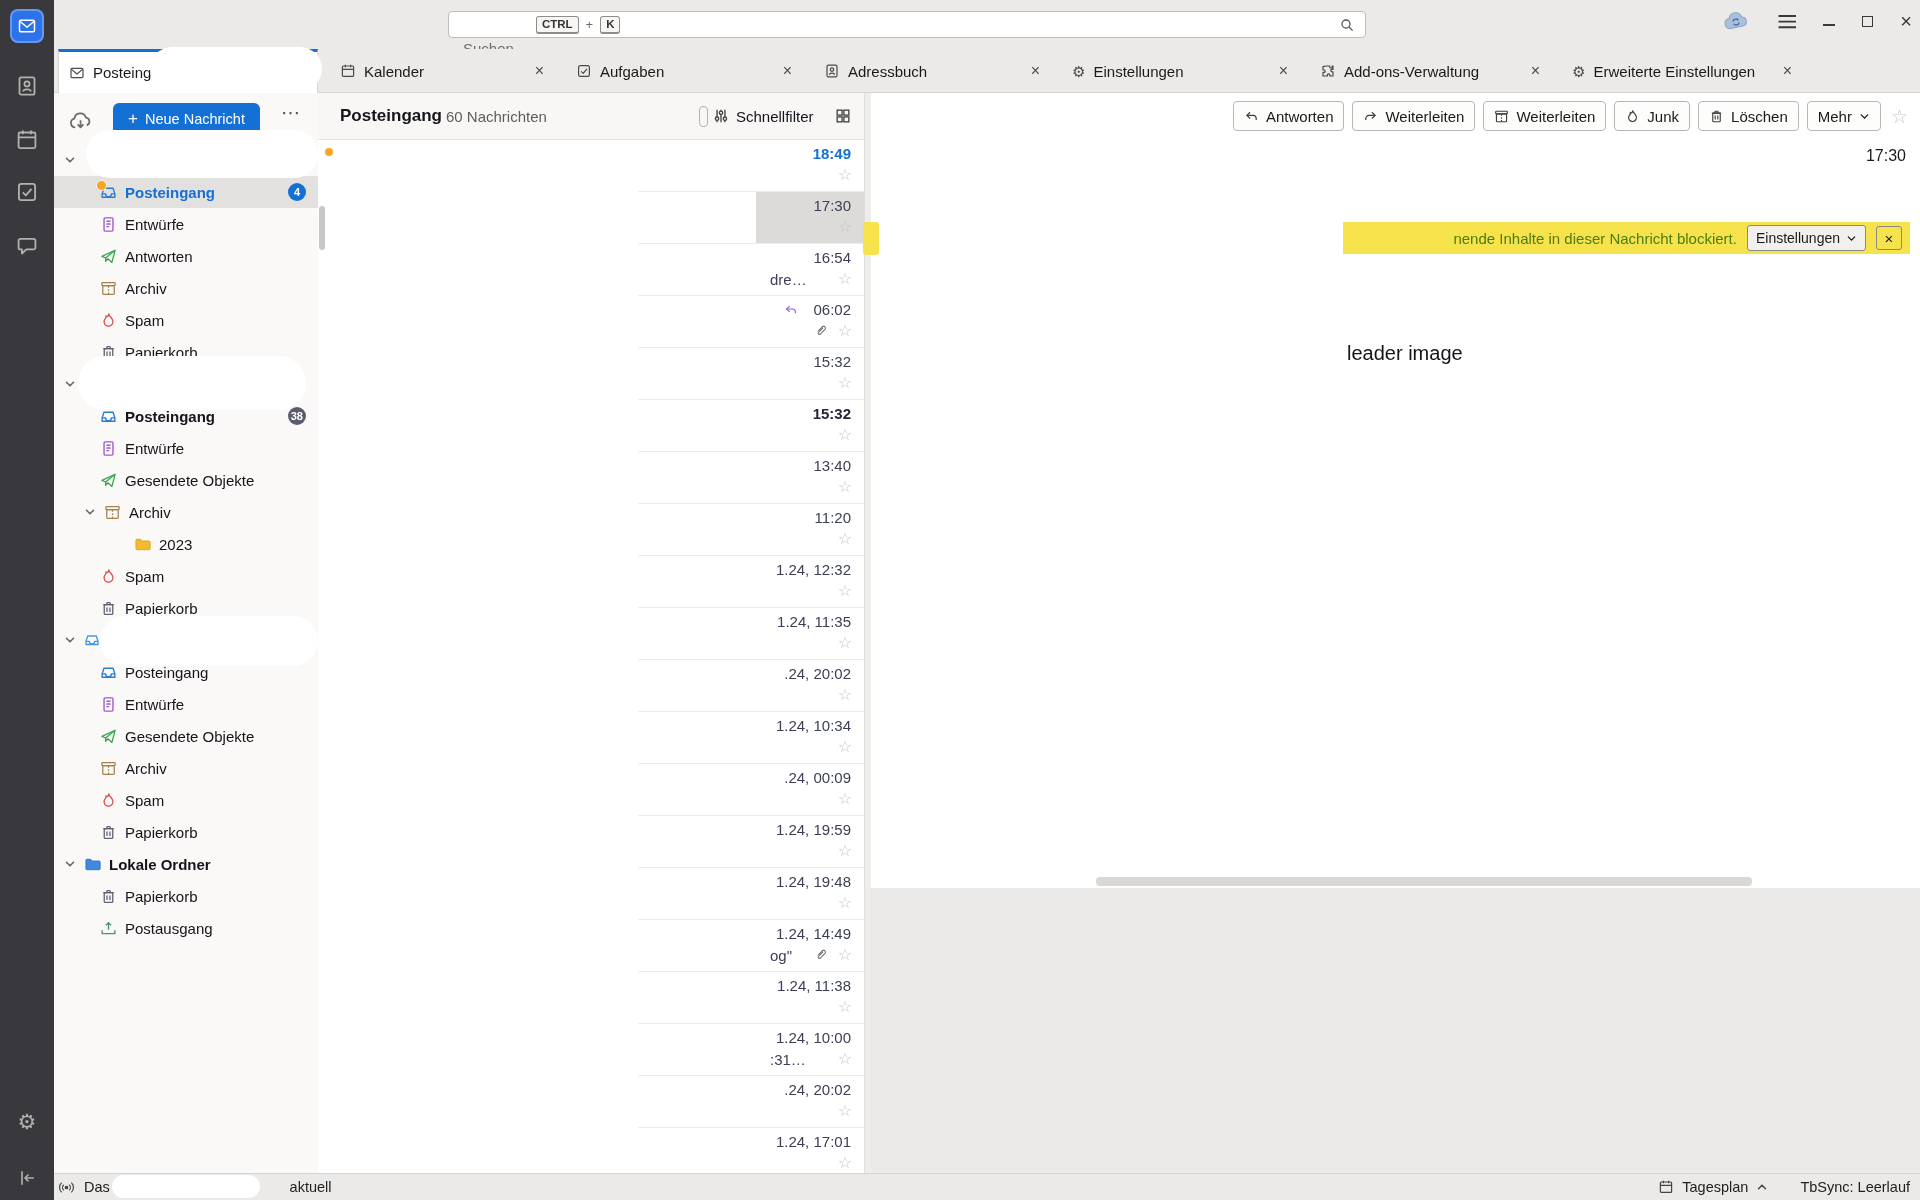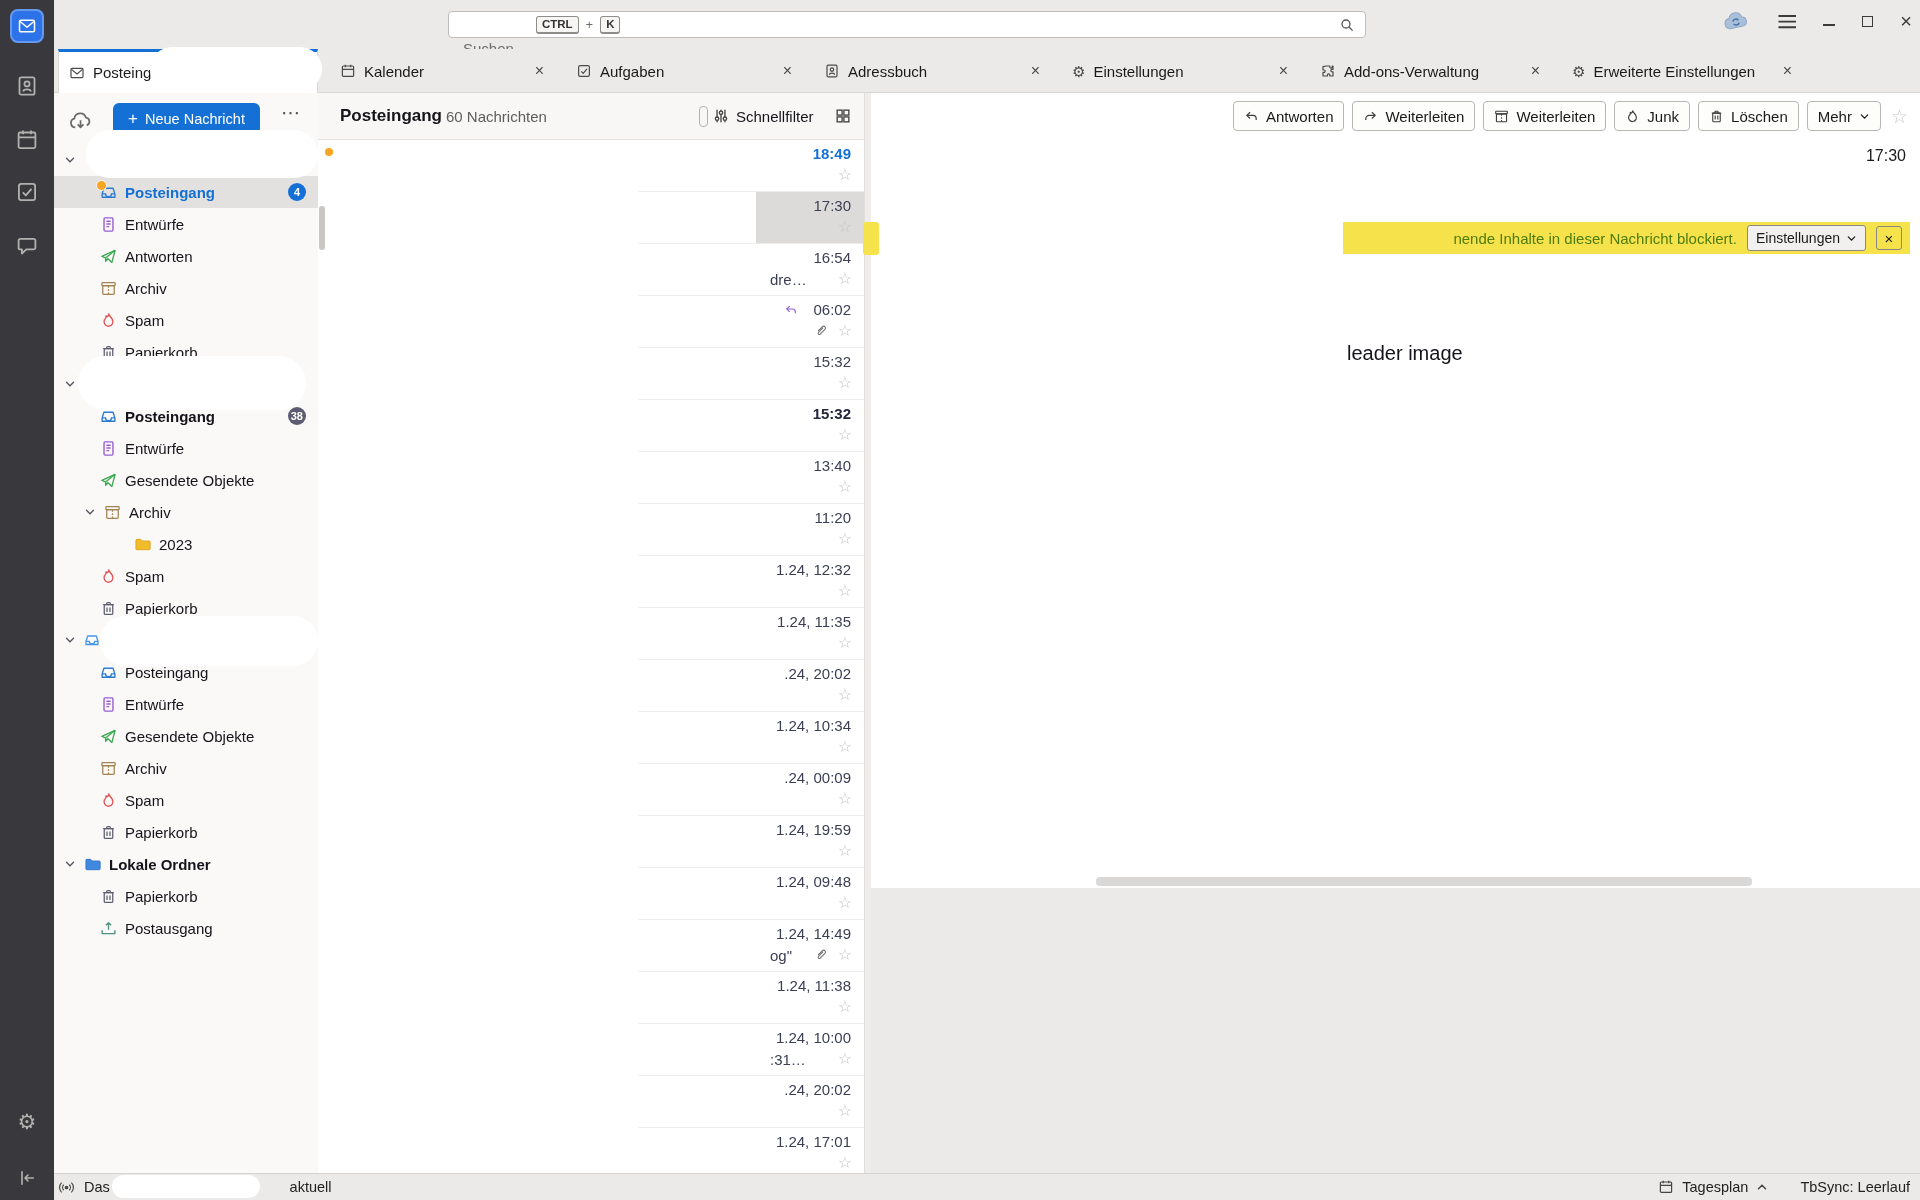--- a/index.html
+++ b/index.html
@@ -663,21 +663,21 @@
           <span class="time">.24, 00:09</span>
           <span class="star">☆</span>
         </div>
         <div class="mrow">
           <div class="sep"></div>
           <span class="time">1.24, 19:59</span>
           <span class="star">☆</span>
         </div>
         <div class="mrow">
           <div class="sep"></div>
-          <span class="time">1.24, 09:48</span>
+          <span class="time">1.24, 19:48</span>
           <span class="star">☆</span>
         </div>
         <div class="mrow">
           <div class="sep"></div>
           <span class="time">1.24, 14:49</span>
           <span class="frag">og"</span>
           <span class="clip">
             <svg width="14" height="14" viewBox="0 0 16 16">
               <path d="M5 8.8l4.5-4.5a2.1 2.1 0 0 1 3 3l-5.3 5.3a1.4 1.4 0 0 1-2-2l4.8-4.8" fill="none" stroke="currentColor" stroke-width="1.2" stroke-linecap="round"></path>
             </svg>

